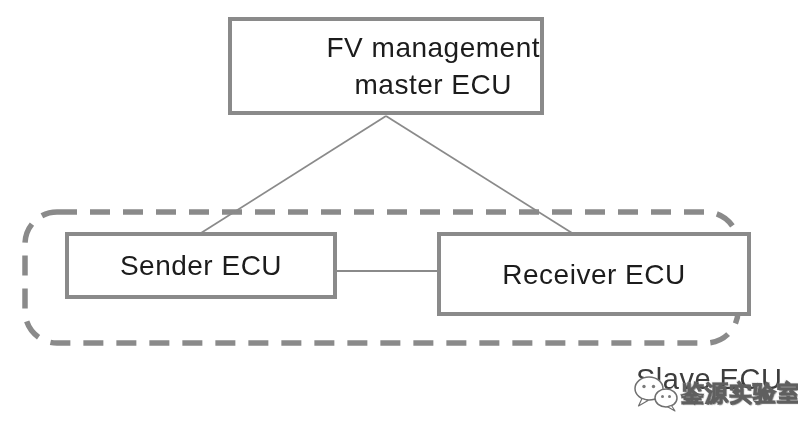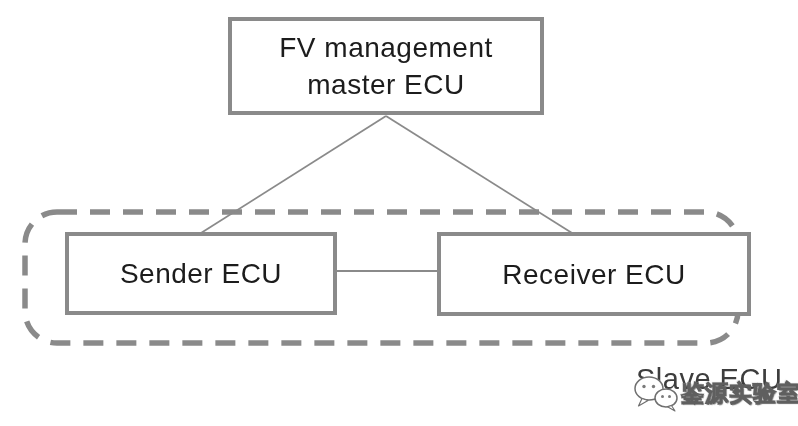--- a/index.html
+++ b/index.html
@@ -31,22 +31,22 @@
     justify-content: center;
     text-align: center;
     color: #1c1c1c;
     font-size: 28px;
     letter-spacing: 0.5px;
     line-height: 37px;
   }
   .node .node-label {
     white-space: pre-line;
   }
-  .node-master   { left: 228px; top: 17px;  width: 316px; height: 98px; }
-  .node-sender   { left: 65px;  top: 232px; width: 272px; height: 83px; }
+  .node-master   { left: 228px; top: 17px;  width: 316px; height: 98px; justify-content: flex-end; }
+  .node-sender   { left: 65px;  top: 232px; width: 272px; height: 67px; }
   .node-receiver { left: 437px; top: 232px; width: 314px; height: 84px; }
 
   .group-label {
     position: absolute;
     left: 636px;
     top: 363px;
     font-size: 29px;
     letter-spacing: 0.5px;
     color: #3d3d3d;
     white-space: nowrap;

